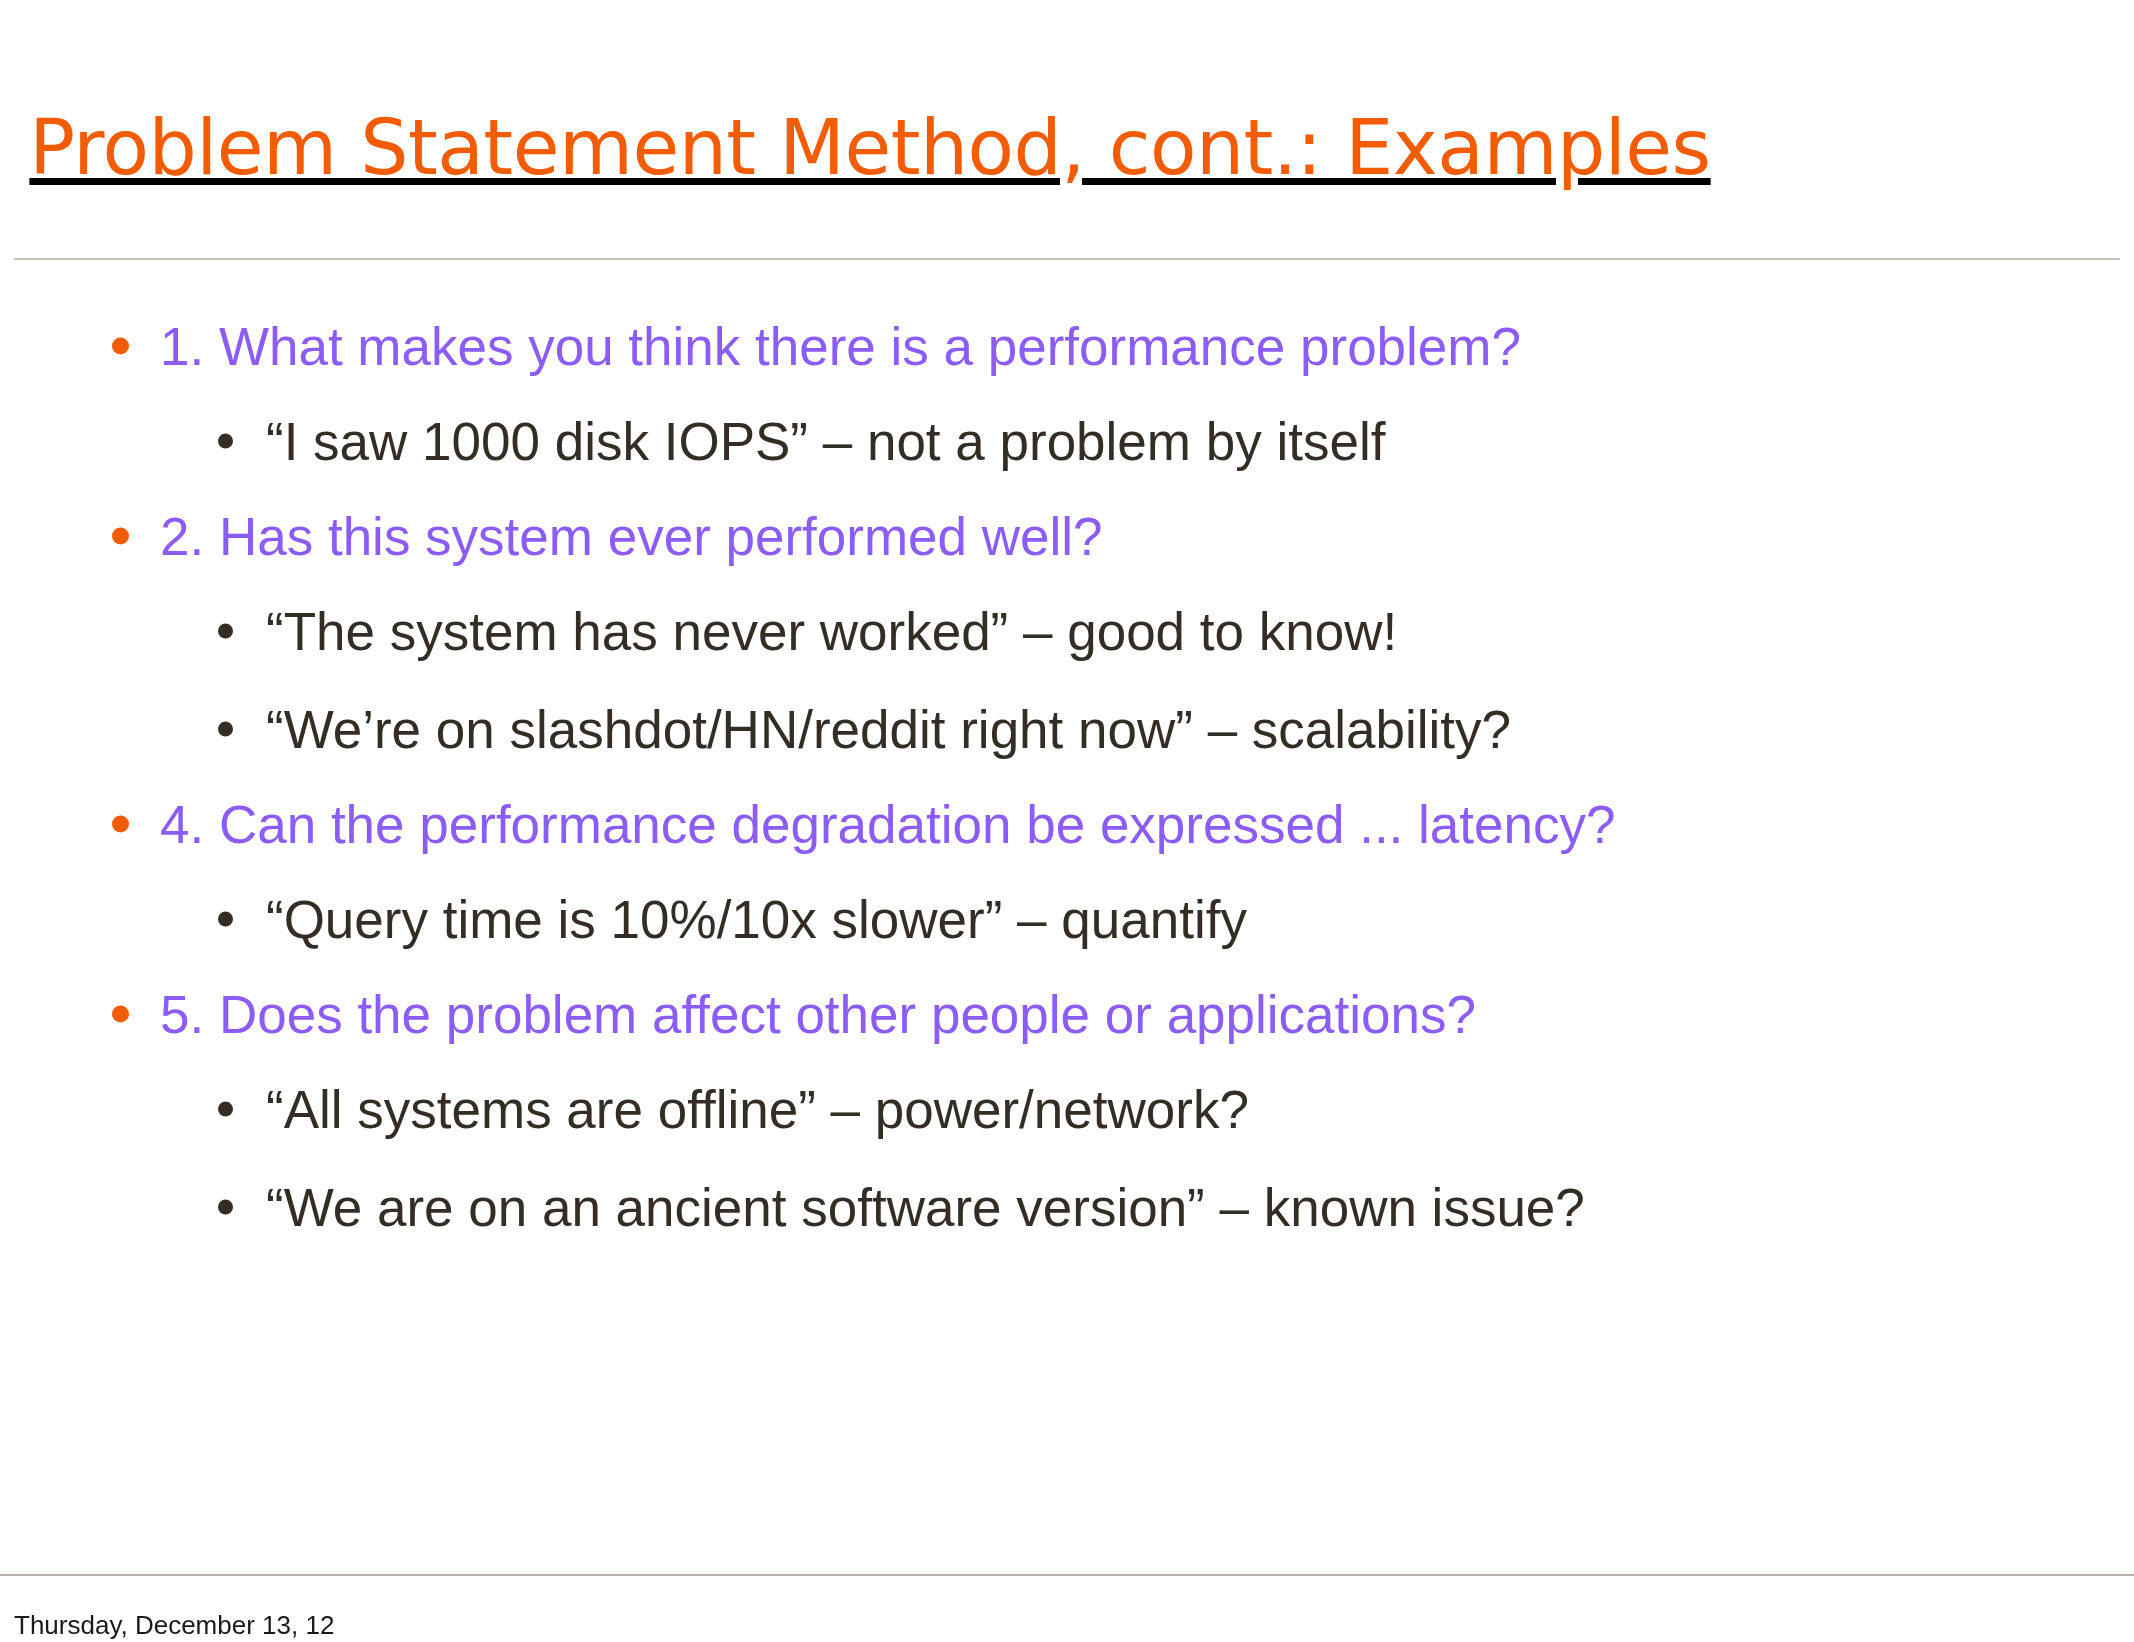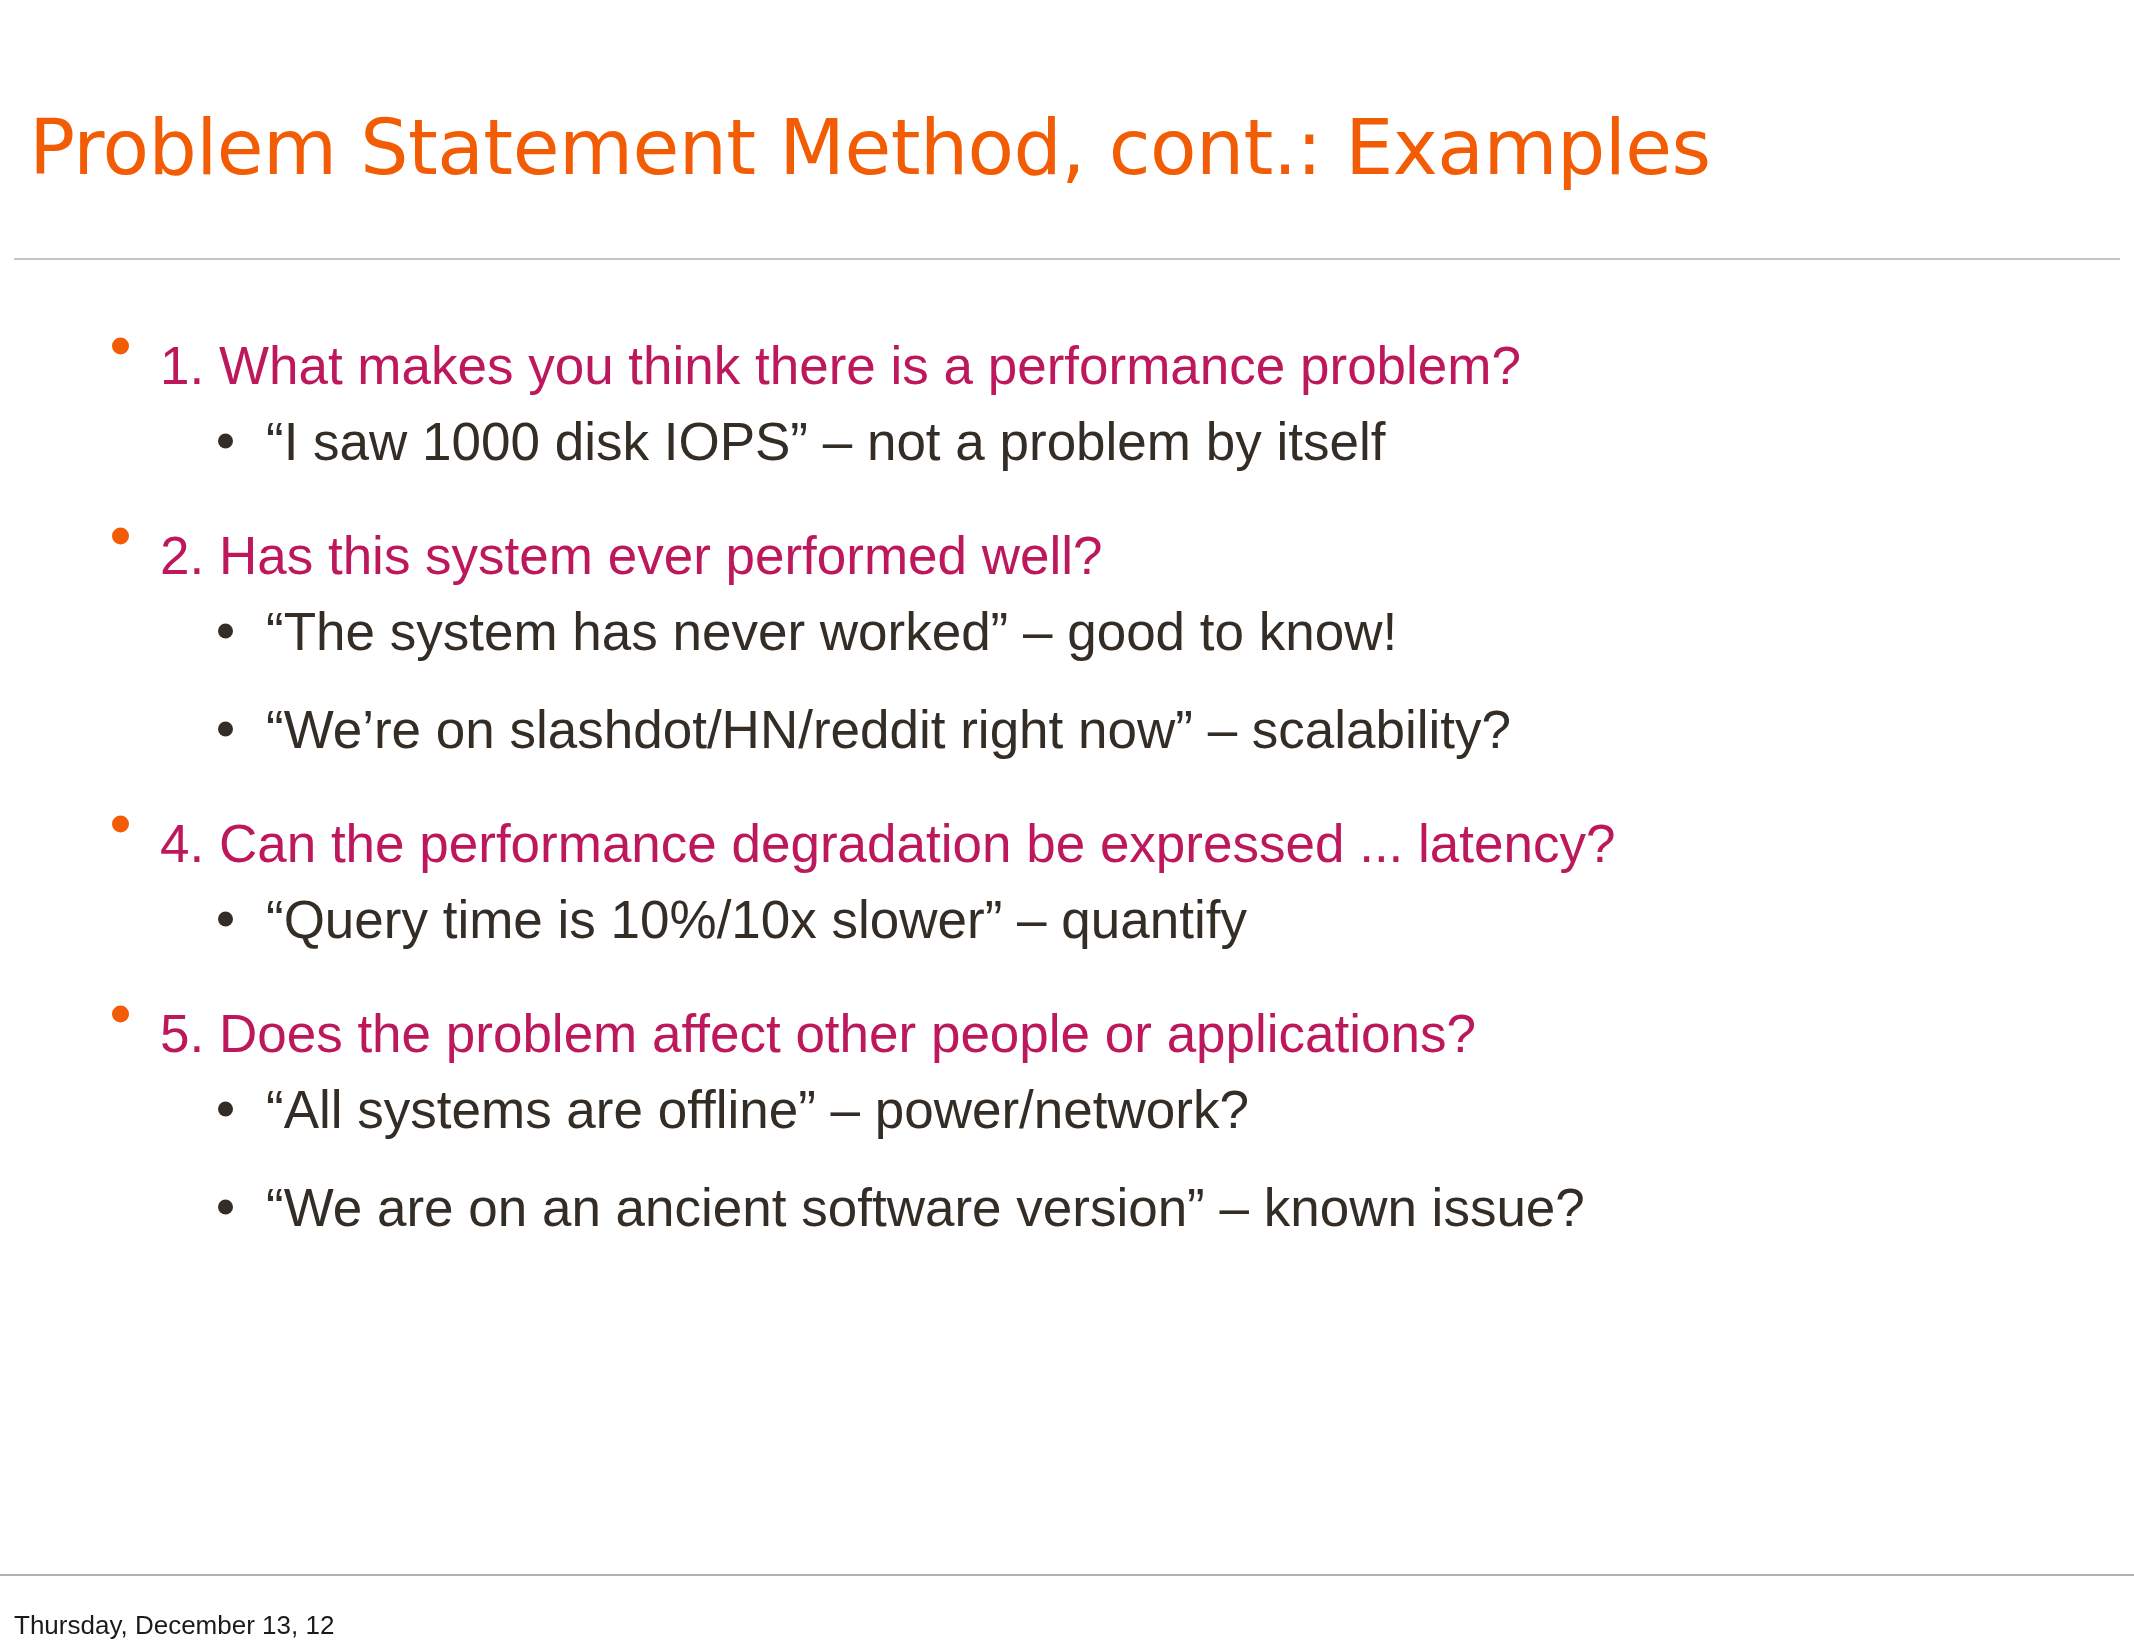--- a/index.html
+++ b/index.html
@@ -22,20 +22,21 @@
     height: 1642px;
     background: #ffffff;
     box-sizing: border-box;
   }
   .title-area {
     position: absolute;
     left: 0;
     top: 110px;
     width: 1740px;
     height: 150px;
+    text-decoration: underline;
   }
   .slide-title {
     text-align: center;
     color: #F25C05;
     font-size: 76px;
     font-family: "DejaVu Sans", sans-serif;
     font-weight: 400;
     letter-spacing: -0.5px;
     line-height: 1.0;
     white-space: nowrap;
@@ -51,26 +52,26 @@
   .body-area {
     position: absolute;
     left: 0;
     top: 300px;
     width: 2134px;
   }
   .bullet-l1 {
     position: relative;
     margin: 0 0 0 112px;
     padding-left: 48px;
-    color: #be185d;
+    color: #8b5cf6;
     font-size: 53px;
     line-height: 1.0;
     height: 92px;
     display: flex;
-    align-items: flex-end;
+    align-items: center;
     white-space: nowrap;
   }
   .bullet-l1 .dot {
     position: absolute;
     left: 0px;
     top: 50%;
     transform: translateY(-50%);
     width: 17px;
     height: 17px;
     border-radius: 50%;

